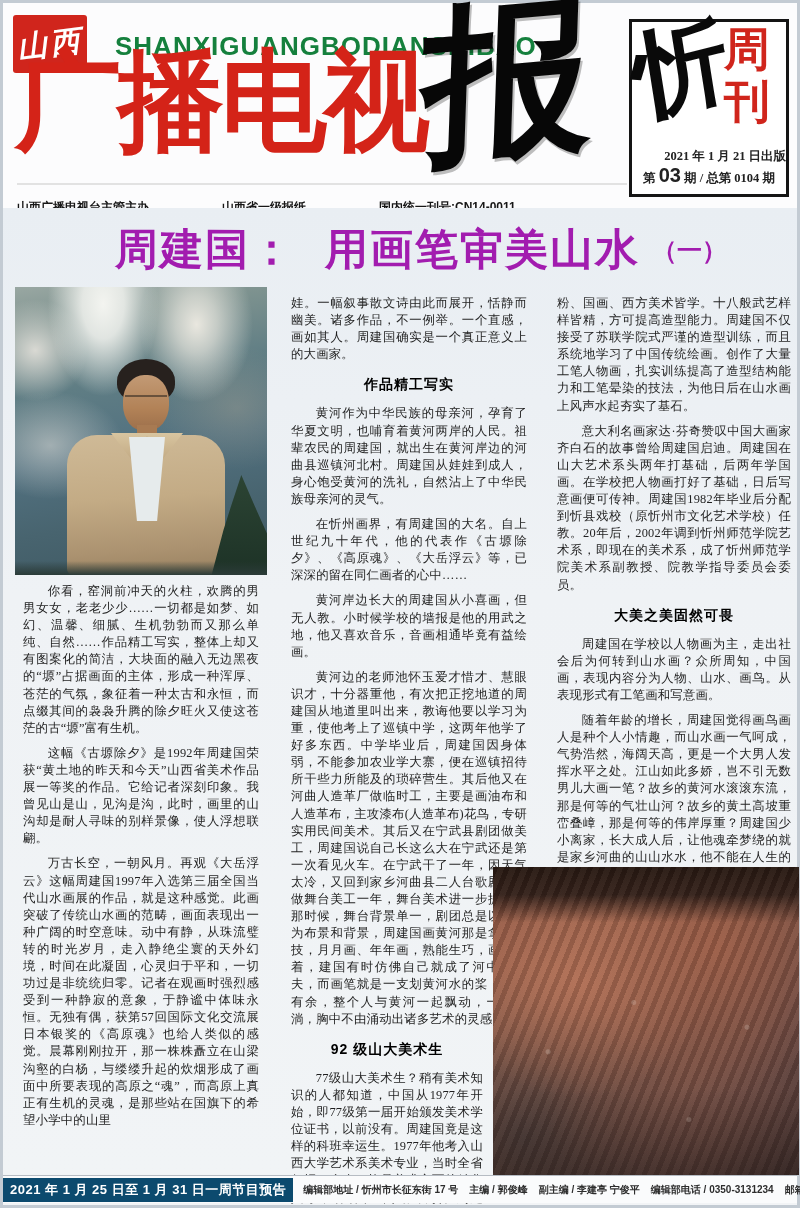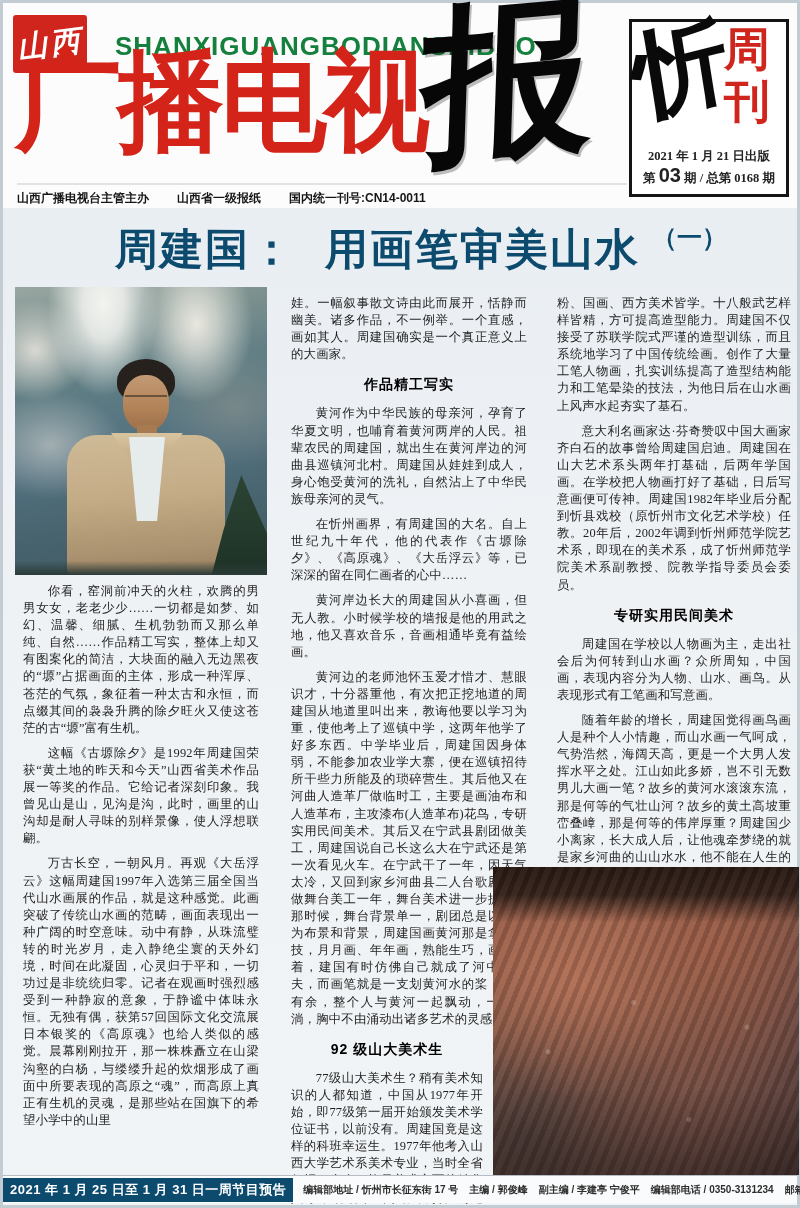--- a/index.html
+++ b/index.html
@@ -19,32 +19,32 @@
   .title-brush{position:absolute;left:420px;top:-14px;font-size:170px;line-height:1.1;color:#070707;
     font-weight:900;transform:rotate(-5deg) skewX(-7deg);text-shadow:2px 3px 0 rgba(0,0,0,.25);}
   .weekly-box{position:absolute;right:8px;top:16px;width:160px;height:178px;border:3px solid #141414;
     background:#fff;box-sizing:border-box;z-index:5;}
   .weekly-brush{position:absolute;left:2px;top:0px;font-size:95px;font-weight:900;color:#0a0a0a;
     transform:rotate(-14deg) skewX(-5deg);line-height:1;}
   .weekly-red1{position:absolute;right:16px;top:4px;font-size:46px;font-weight:900;color:#d0251c;
     font-family:"Liberation Sans",sans-serif;line-height:1;}
   .weekly-red2{position:absolute;right:16px;top:56px;font-size:46px;font-weight:900;color:#d0251c;
     font-family:"Liberation Sans",sans-serif;line-height:1;}
-  .weekly-date{position:absolute;bottom:29px;left:0;width:100%;text-align:center;font-size:12.5px;
+  .weekly-date{position:absolute;bottom:29px;left:0;width:100%;text-align:right;font-size:12.5px;
     font-weight:bold;color:#222;white-space:nowrap;}
   .weekly-issue{position:absolute;bottom:7px;left:0;width:100%;text-align:center;font-size:12.5px;
     font-weight:bold;color:#222;white-space:nowrap;}
   .weekly-issue .big{font-size:20px;font-weight:900;font-family:"Liberation Sans",sans-serif;}
-  .info-row{position:absolute;left:14px;top:180px;width:610px;display:flex;gap:28px;
-    border-top:2px solid #e2e2e2;padding-top:5px;font-size:12px;font-weight:bold;color:#161616;
+  .info-row{position:absolute;left:14px;top:180px;width:610px;display:flex;gap:73px;
+    border-top:2px solid #e2e2e2;padding-top:14px;font-size:12px;font-weight:bold;color:#161616;
     font-family:"Liberation Sans",sans-serif;white-space:nowrap;}
   
   .body-area{position:absolute;left:0;top:205px;width:794px;height:970px;
     background:linear-gradient(180deg,#e9eef3 0%,#eff2f5 40%,#f1f4f6 100%);}
-  .headline{position:absolute;left:112px;top:218px;display:flex;align-items:flex-start;color:#0c4a6e;
+  .headline{position:absolute;left:112px;top:218px;display:flex;align-items:center;color:#a21caf;
     font-family:"Liberation Sans",sans-serif;font-weight:900;white-space:nowrap;z-index:2;}
   .headline .who{font-size:43px;letter-spacing:2px;}
   .headline .what{font-size:43px;margin-left:30px;letter-spacing:2px;}
   .headline .part{font-size:25px;margin-left:12px;font-weight:800;}
   .col{position:absolute;top:284px;width:252px;font-size:12.4px;line-height:17.1px;
     letter-spacing:.2px;color:#1f1f1f;text-align:justify;}
   .col p{margin:8px;text-indent:2em;}
   .cont > p:first-child{text-indent:0;}
   .col1{left:12px;}
   .col2{left:280px;}
@@ -122,21 +122,21 @@
 
     <div class="weekly-box">
       <div class="weekly-brush">忻</div>
       <div class="weekly-red1">周</div>
       <div class="weekly-red2">刊</div>
       <div class="weekly-date">2021 年 1 月 21 日出版</div>
       <div class="weekly-issue">
         <span>第</span>
         <span class="big">03</span>
         <span>期</span>
-        <span>/ 总第 0168 期</span>
+        <span>/ 总第 0104 期</span>
       </div>
     </div>
 
     <div class="info-row">
         <span>山西广播电视台主管主办</span>
         <span>山西省一级报纸</span>
         <span>国内统一刊号:CN14-0011</span>
       </div>
   </div>
 
@@ -184,21 +184,21 @@
           <p>77级山大美术生？稍有美术知识的人都知道，中国从1977年开始，即77级第一届开始颁发美术学位证书，以前没有。周建国竟是这样的科班幸运生。1977年他考入山西大学艺术系美术专业，当时全省仅招30个人，均是美术方面的精华人才，著名书画家张铁锁、刘建平、李庆富、刘卫平、周毅、王玉玺、董志敏、王春生、周洪海都是周建国的同班同学。这四年，周建国不仅学费不掏，而且还享受助学金。这四年，周建国素描、色彩、水</p>
         </div>
     </div>
   </div>
 
   <div class="col col3">
     <div class="cont">
         <p>粉、国画、西方美术皆学。十八般武艺样样皆精，方可提高造型能力。周建国不仅接受了苏联学院式严谨的造型训练，而且系统地学习了中国传统绘画。创作了大量工笔人物画，扎实训练提高了造型结构能力和工笔晕染的技法，为他日后在山水画上风声水起夯实了基石。</p>
         <p>意大利名画家达·芬奇赞叹中国大画家齐白石的故事曾给周建国启迪。周建国在山大艺术系头两年打基础，后两年学国画。在学校把人物画打好了基础，日后写意画便可传神。周建国1982年毕业后分配到忻县戏校（原忻州市文化艺术学校）任教。20年后，2002年调到忻州师范学院艺术系，即现在的美术系，成了忻州师范学院美术系副教授、院教学指导委员会委员。</p>
       </div>
-    <div class="subhead">专研实用民间美术</div>
+    <div class="subhead">大美之美固然可畏</div>
     <div>
         <p>周建国在学校以人物画为主，走出社会后为何转到山水画？众所周知，中国画，表现内容分为人物、山水、画鸟。从表现形式有工笔画和写意画。</p>
         <p>随着年龄的增长，周建国觉得画鸟画人是种个人小情趣，而山水画一气呵成，气势浩然，海阔天高，更是一个大男人发挥水平之处。江山如此多娇，岂不引无数男儿大画一笔？故乡的黄河水滚滚东流，那是何等的气壮山河？故乡的黄土高坡重峦叠嶂，那是何等的伟岸厚重？周建国少小离家，长大成人后，让他魂牵梦绕的就是家乡河曲的山山水水，他不能在人生的光阴中，自己的绘画职业中，轻易地错过这样的山水，于是开始专攻山水画。（未完待续）</p>
       </div>
     <div class="byline">（郑志东）</div>
   </div>
 
   <div class="painting"></div>
 
   <div class="footer">

